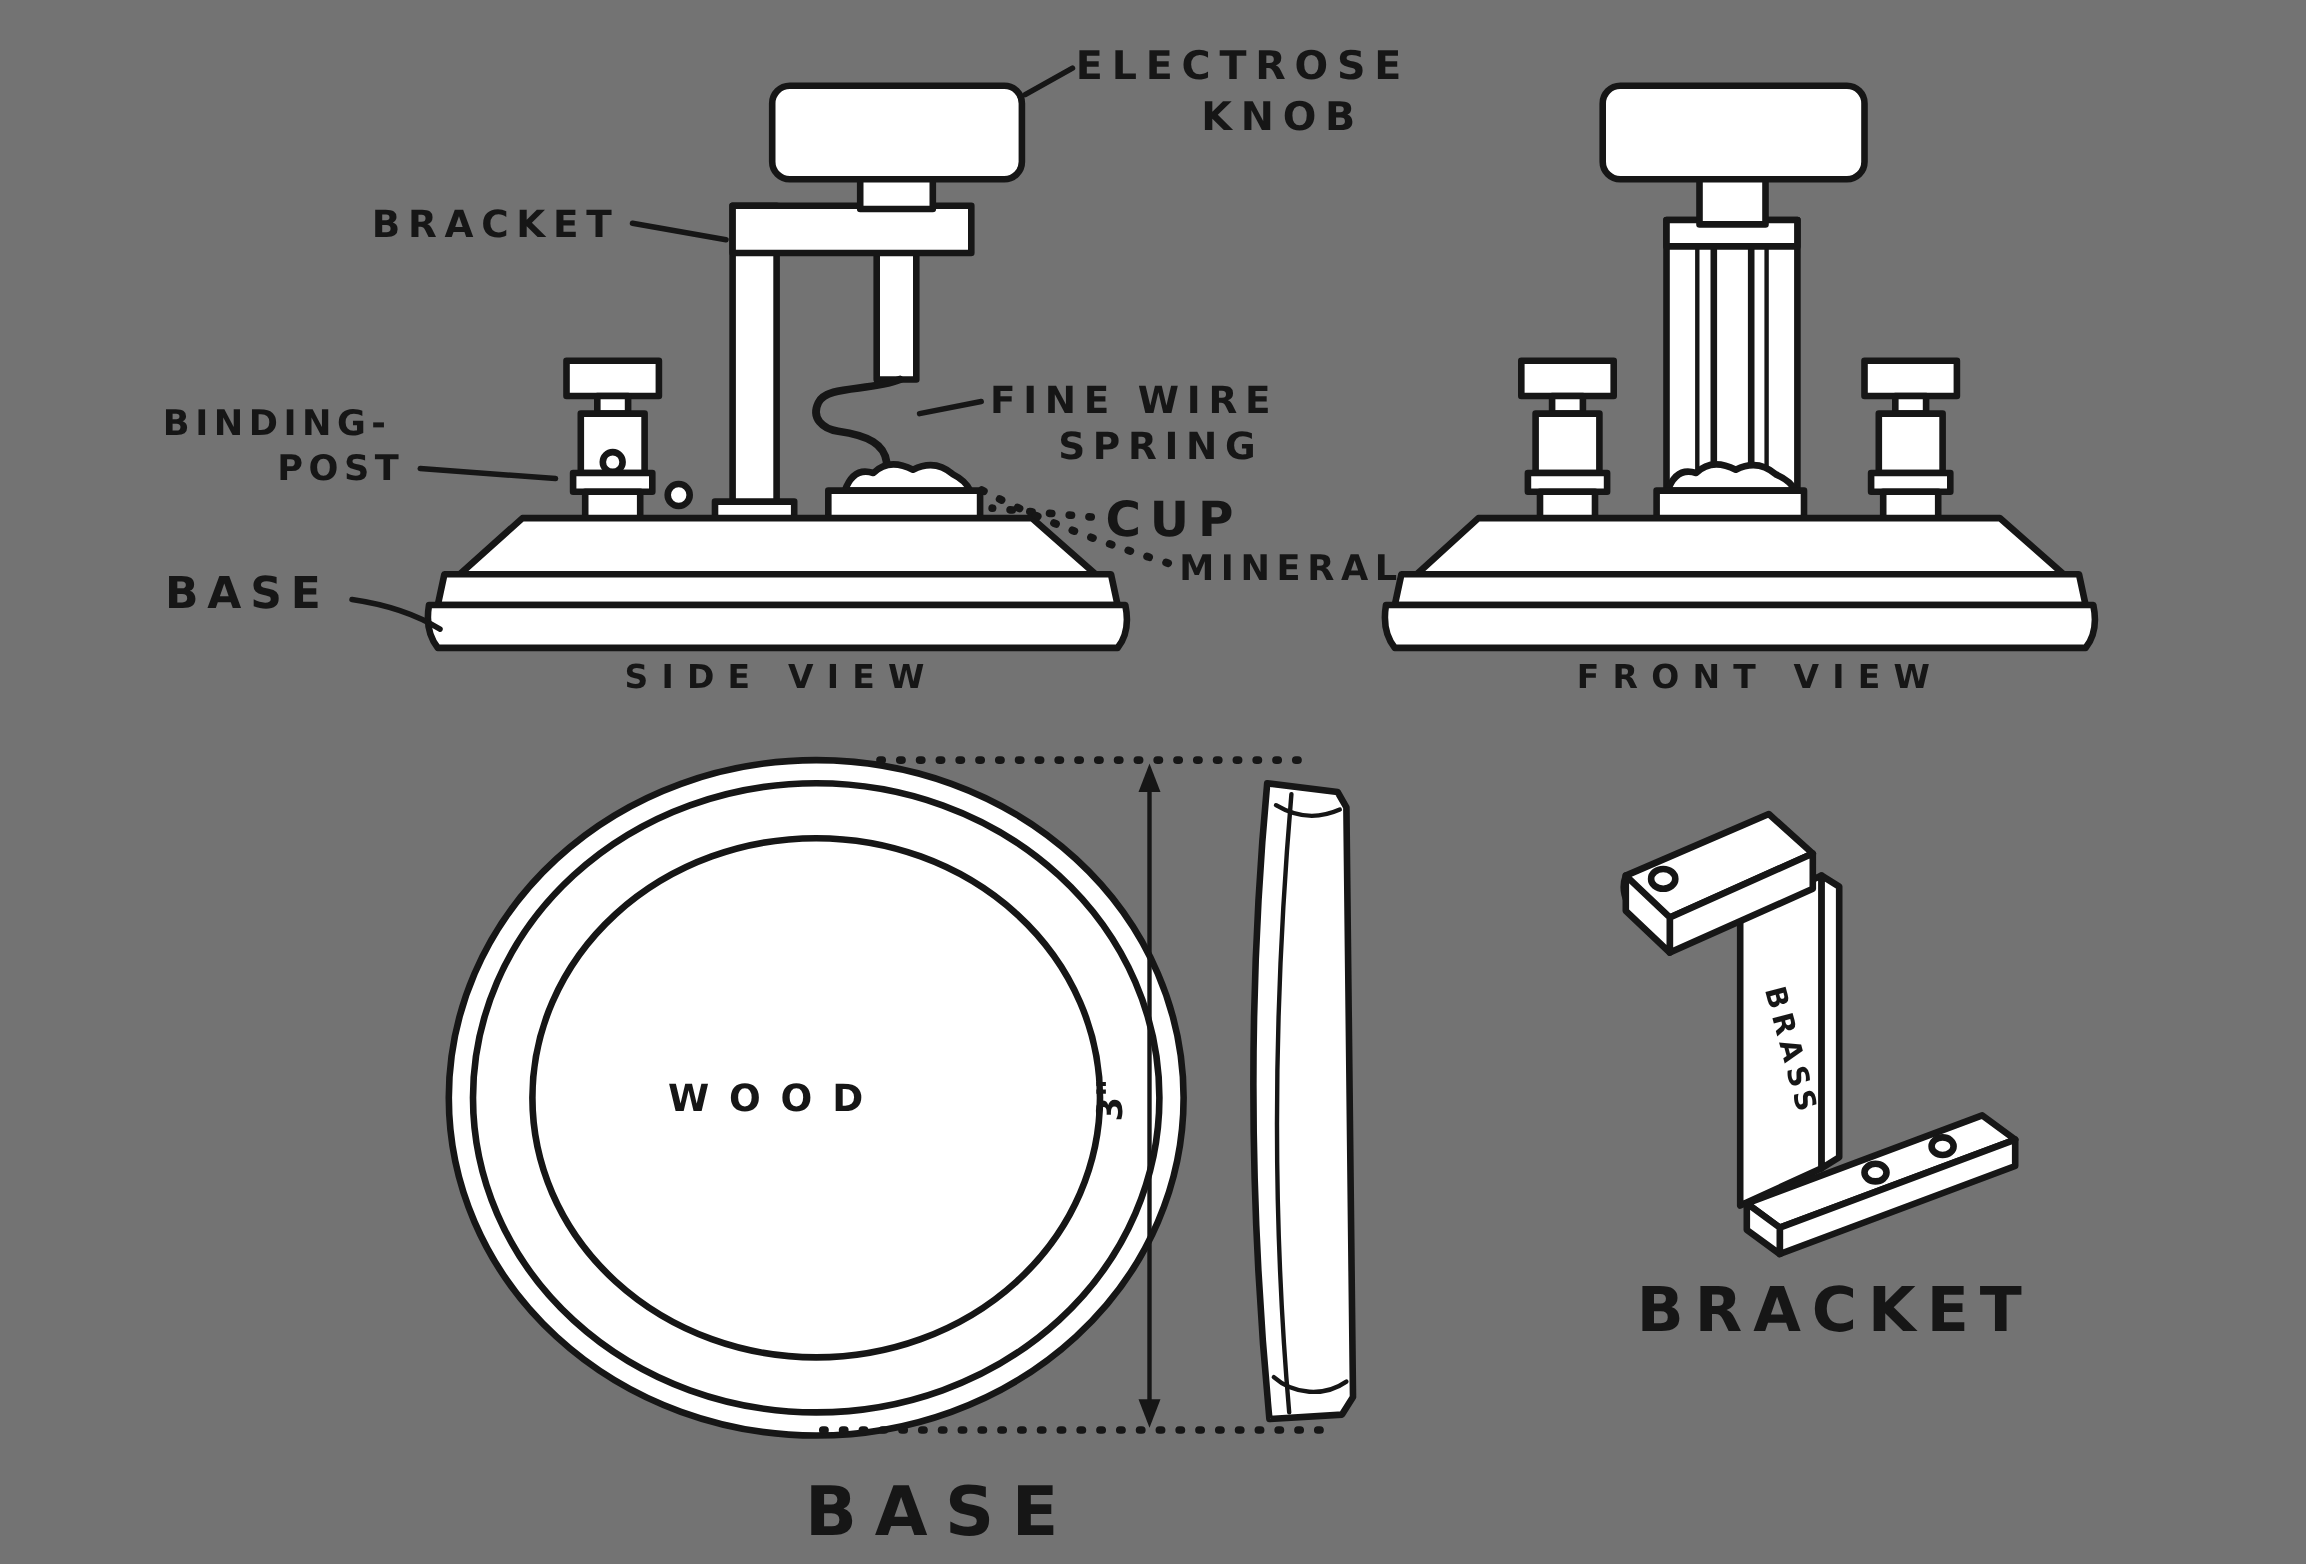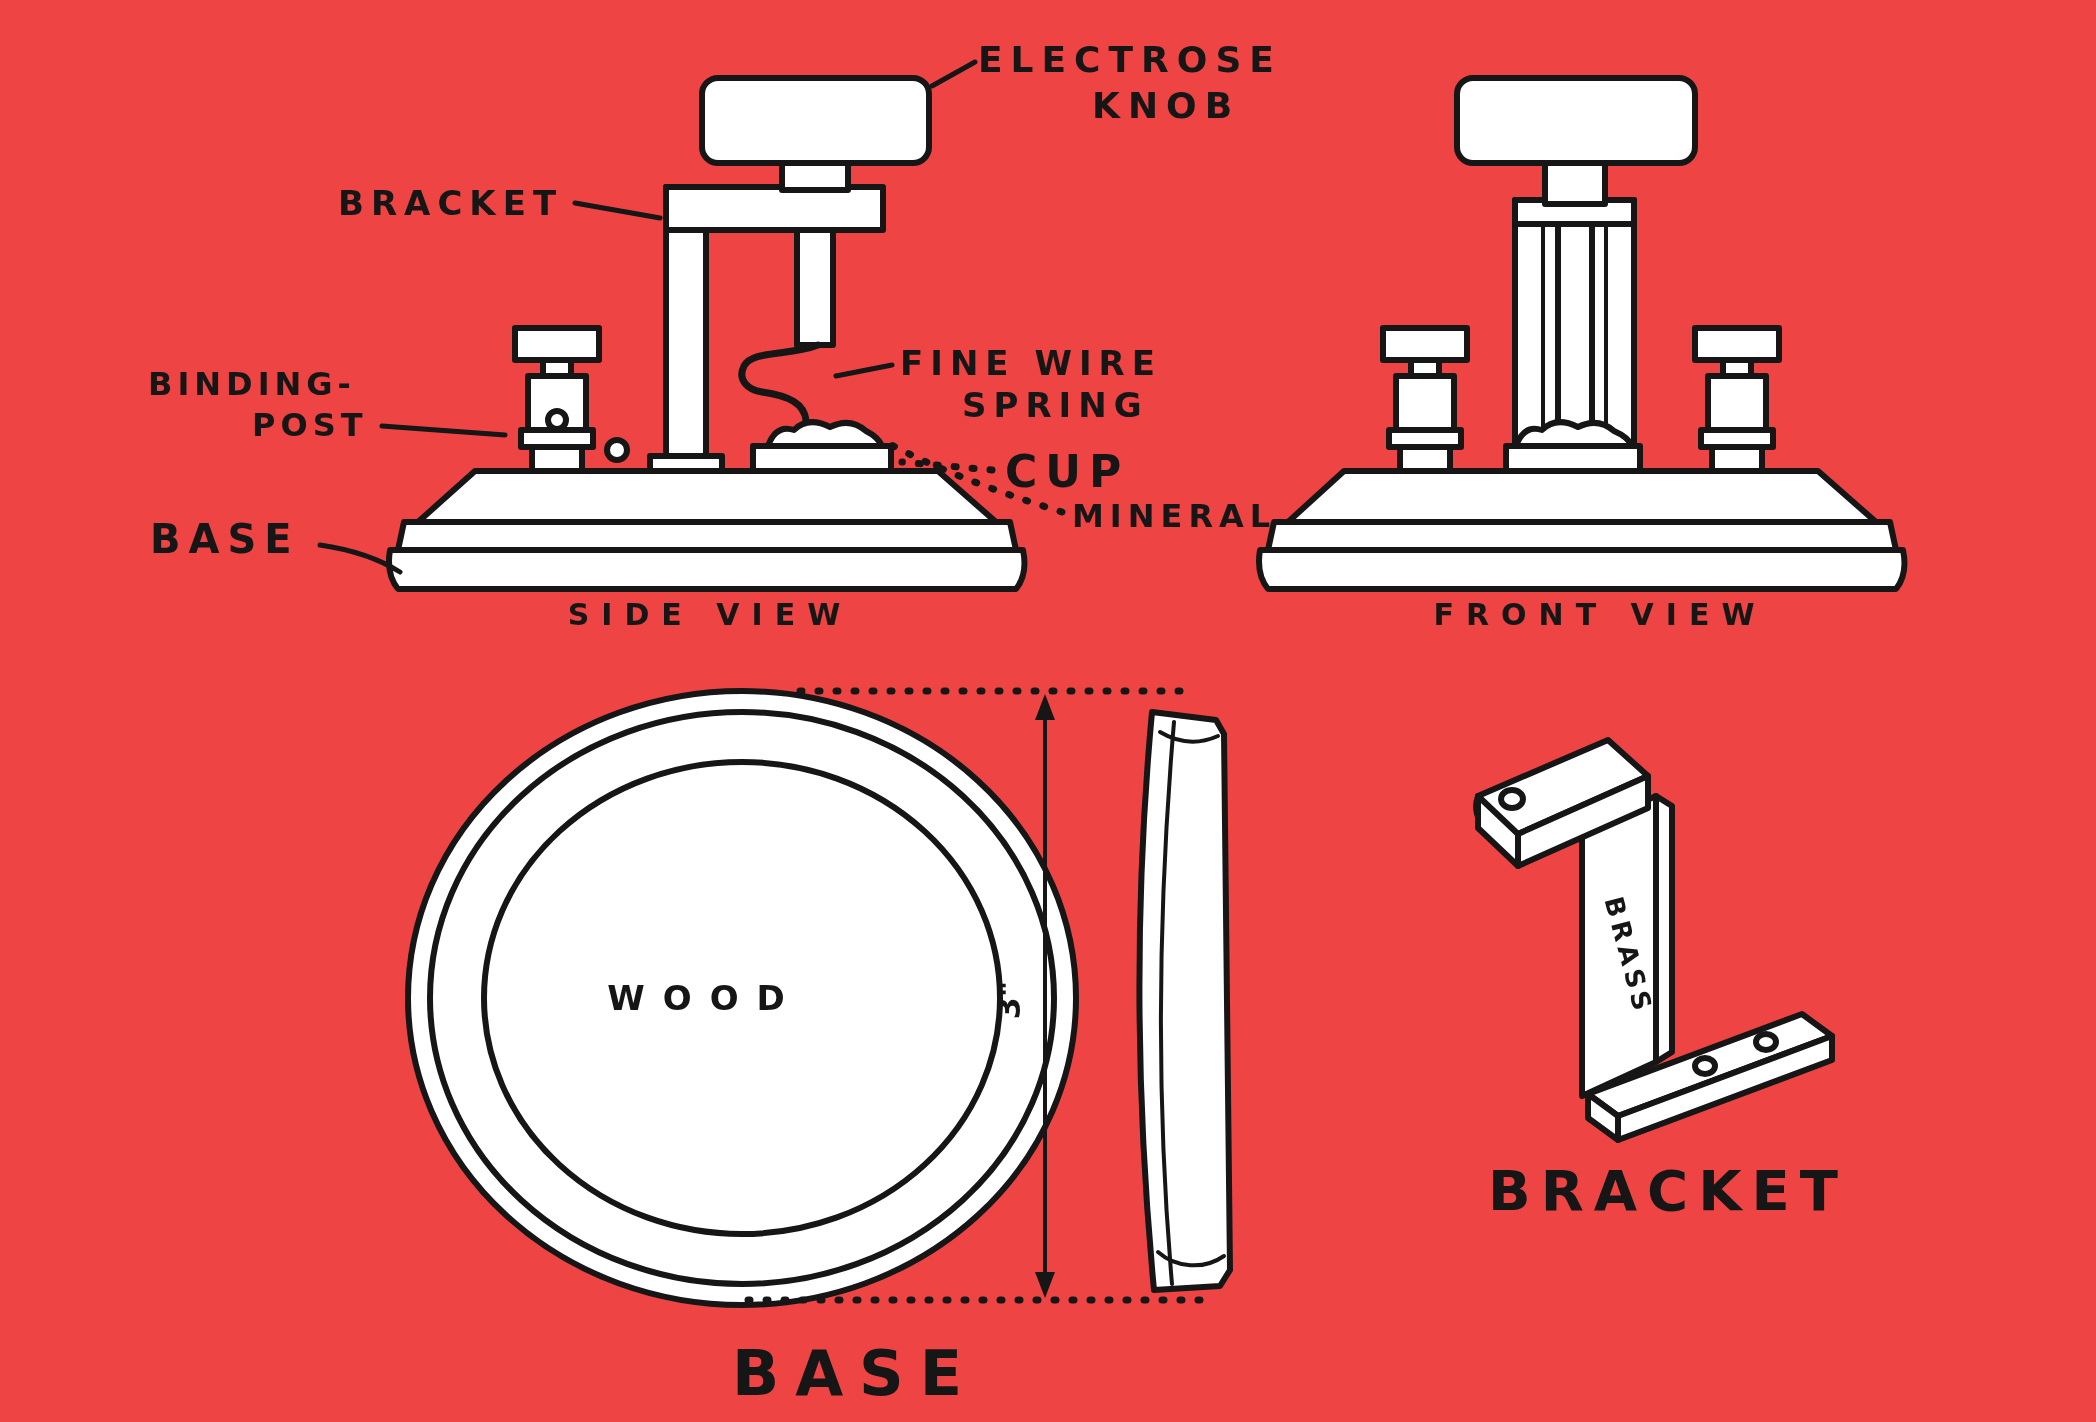--- a/index.html
+++ b/index.html
@@ -1,16 +1,16 @@
 <!DOCTYPE html>
 <html><head>
 <meta charset="utf-8">
 <style>
   html,body{margin:0;padding:0;background:#ffffff;}
-  .canvas{position:relative;width:2096px;height:1422px;background:#ef4444;overflow:hidden;}
+  .canvas{position:relative;width:2096px;height:1422px;background:#737373;overflow:hidden;}
   svg{display:block;}
   text{font-family:"DejaVu Sans","Liberation Sans",sans-serif;font-weight:bold;fill:#161616;}
   .ln{stroke:#161616;stroke-width:6;fill:#ffffff;stroke-linejoin:round;stroke-linecap:round;}
   .thin{stroke:#161616;stroke-width:4;fill:none;stroke-linecap:round;}
   .wire{stroke:#161616;stroke-width:7;fill:none;stroke-linecap:round;}
   .leader{stroke:#161616;stroke-width:5;fill:none;stroke-linecap:round;}
   .dotted{stroke:#161616;stroke-width:7;fill:none;stroke-linecap:round;stroke-dasharray:2 16;}
   .fillink{fill:#161616;stroke:none;}
 </style>
 </head>

